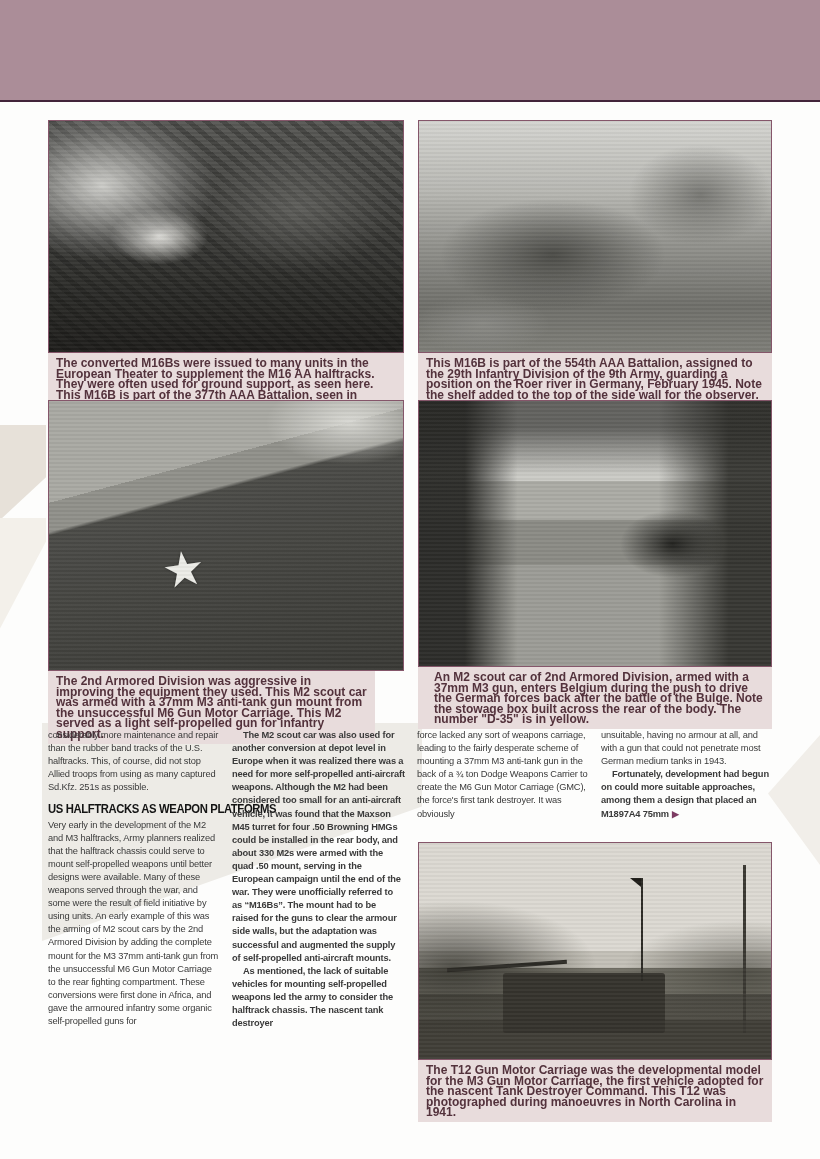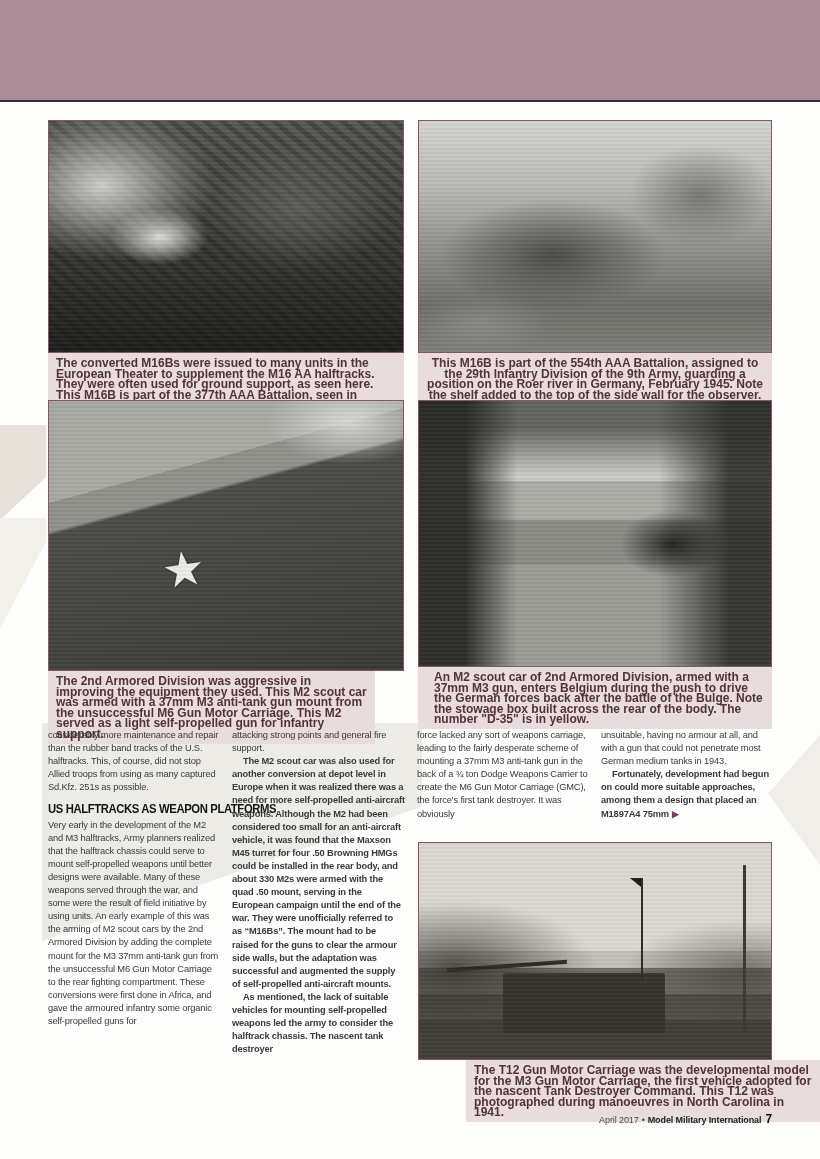--- a/index.html
+++ b/index.html
@@ -49,24 +49,24 @@
   .star-mark{position:absolute;left:32%;top:54%;font-size:48px;color:#ecece7;transform:rotate(-8deg);line-height:1;text-shadow:0 0 3px rgba(0,0,0,.4);}
   .t12-body{position:absolute;left:24%;top:60%;width:46%;height:28%;background:#35332d;border-radius:3px;}
   .t12-gun{position:absolute;left:8%;top:56%;width:34%;height:4px;background:#2c2a25;transform:rotate(-4deg);}
   .t12-flag{position:absolute;left:63%;top:16%;width:2px;height:48%;background:#2c2a25;}
   .t12-flag::before{content:"";position:absolute;left:-11px;top:0;border-top:9px solid #1e1c18;border-left:11px solid transparent;}
   .pole{position:absolute;right:7%;top:10%;width:3px;height:78%;background:#3a3832;}
   
   .caption{position:absolute;z-index:1;background:#e8dcdc;color:#53323c;font-weight:bold;
     font-size:12px;line-height:10.6px;padding:5px 8px 4px 8px;box-sizing:border-box;min-height:46px;}
   .cap1{left:48px;top:353px;width:356px;}
-  .cap2{left:418px;top:353px;width:354px;text-align:center;}
+  .cap2{left:418px;top:353px;width:354px;}
   .cap3{left:48px;top:671px;width:327px;}
   .cap4{left:418px;top:667px;width:354px;padding-left:16px;}
-  .cap5{left:418px;top:1060px;width:354px;margin-left:48px;}
+  .cap5{left:418px;top:1060px;width:354px;}
   
   .col{position:absolute;z-index:1;top:729px;width:173px;color:#3a3a3a;font-size:9.3px;line-height:13.1px;letter-spacing:-0.15px;}
   .col p{margin:0;}
   .col p.ind{text-indent:11px;font-weight:bold;}
   .col1{left:48px;}
   .col2{left:232px;}
   .col3{left:417px;}
   .col4{left:601px;}
   .sec-head{margin:9px 0 2px 0;font-size:12px;font-weight:bold;color:#141414;letter-spacing:-0.4px;white-space:nowrap;transform:scaleX(.94);transform-origin:left;}
   .cont-arrow{color:#7d3b62;font-size:9px;letter-spacing:0;padding-left:3px;}
@@ -102,21 +102,20 @@
   <div class="photo photo4"></div>
   <div class="caption cap4">An M2 scout car of 2nd Armored Division, armed with a 37mm M3 gun, enters Belgium during the push to drive the German forces back after the battle of the Bulge. Note the stowage box built across the rear of the body. The number "D-35" is in yellow.</div>
 
   <div class="col col1">
     <p>considerably more maintenance and repair than the rubber band tracks of the U.S. halftracks. This, of course, did not stop Allied troops from using as many captured Sd.Kfz. 251s as possible.</p>
     <div class="sec-head">US HALFTRACKS AS WEAPON PLATFORMS</div>
     <p>Very early in the development of the M2 and M3 halftracks, Army planners realized that the halftrack chassis could serve to mount self-propelled weapons until better designs were available. Many of these weapons served through the war, and some were the result of field initiative by using units. An early example of this was the arming of M2 scout cars by the 2nd Armored Division by adding the complete mount for the M3 37mm anti-tank gun from the unsuccessful M6 Gun Motor Carriage to the rear fighting compartment. These conversions were first done in Africa, and gave the armoured infantry some organic self-propelled guns for</p>
   </div>
 
   <div class="col col2">
-    <p>attacking strong points and general fire support.</p>
     <p class="ind">The M2 scout car was also used for another conversion at depot level in Europe when it was realized there was a need for more self-propelled anti-aircraft weapons. Although the M2 had been considered too small for an anti-aircraft vehicle, it was found that the Maxson M45 turret for four .50 Browning HMGs could be installed in the rear body, and about 330 M2s were armed with the quad .50 mount, serving in the European campaign until the end of the war. They were unofficially referred to as “M16Bs”. The mount had to be raised for the guns to clear the armour side walls, but the adaptation was successful and augmented the supply of self-propelled anti-aircraft mounts.</p>
     <p class="ind">As mentioned, the lack of suitable vehicles for mounting self-propelled weapons led the army to consider the halftrack chassis. The nascent tank destroyer</p>
   </div>
 
   <div class="col col3">
     <p>force lacked any sort of weapons carriage, leading to the fairly desperate scheme of mounting a 37mm M3 anti-tank gun in the back of a ¾ ton Dodge Weapons Carrier to create the M6 Gun Motor Carriage (GMC), the force's first tank destroyer. It was obviously</p>
   </div>
 
   <div class="col col4">
     <p>unsuitable, having no armour at all, and with a gun that could not penetrate most German medium tanks in 1943.</p>
@@ -124,17 +123,14 @@
   </div>
 
   <div class="photo photo5">
     <div class="t12-gun"></div>
     <div class="t12-body"></div>
     <div class="t12-flag"></div>
     <div class="pole"></div>
   </div>
   <div class="caption cap5">The T12 Gun Motor Carriage was the developmental model for the M3 Gun Motor Carriage, the first vehicle adopted for the nascent Tank Destroyer Command. This T12 was photographed during manoeuvres in North Carolina in 1941.</div>
 
-  <div class="footer">
-    <span>April 2017</span><span class="sep">•</span><span class="mag">Model Military International</span><span class="pageno">7</span>
-  </div>
 
 </div>
 
 </body></html>

